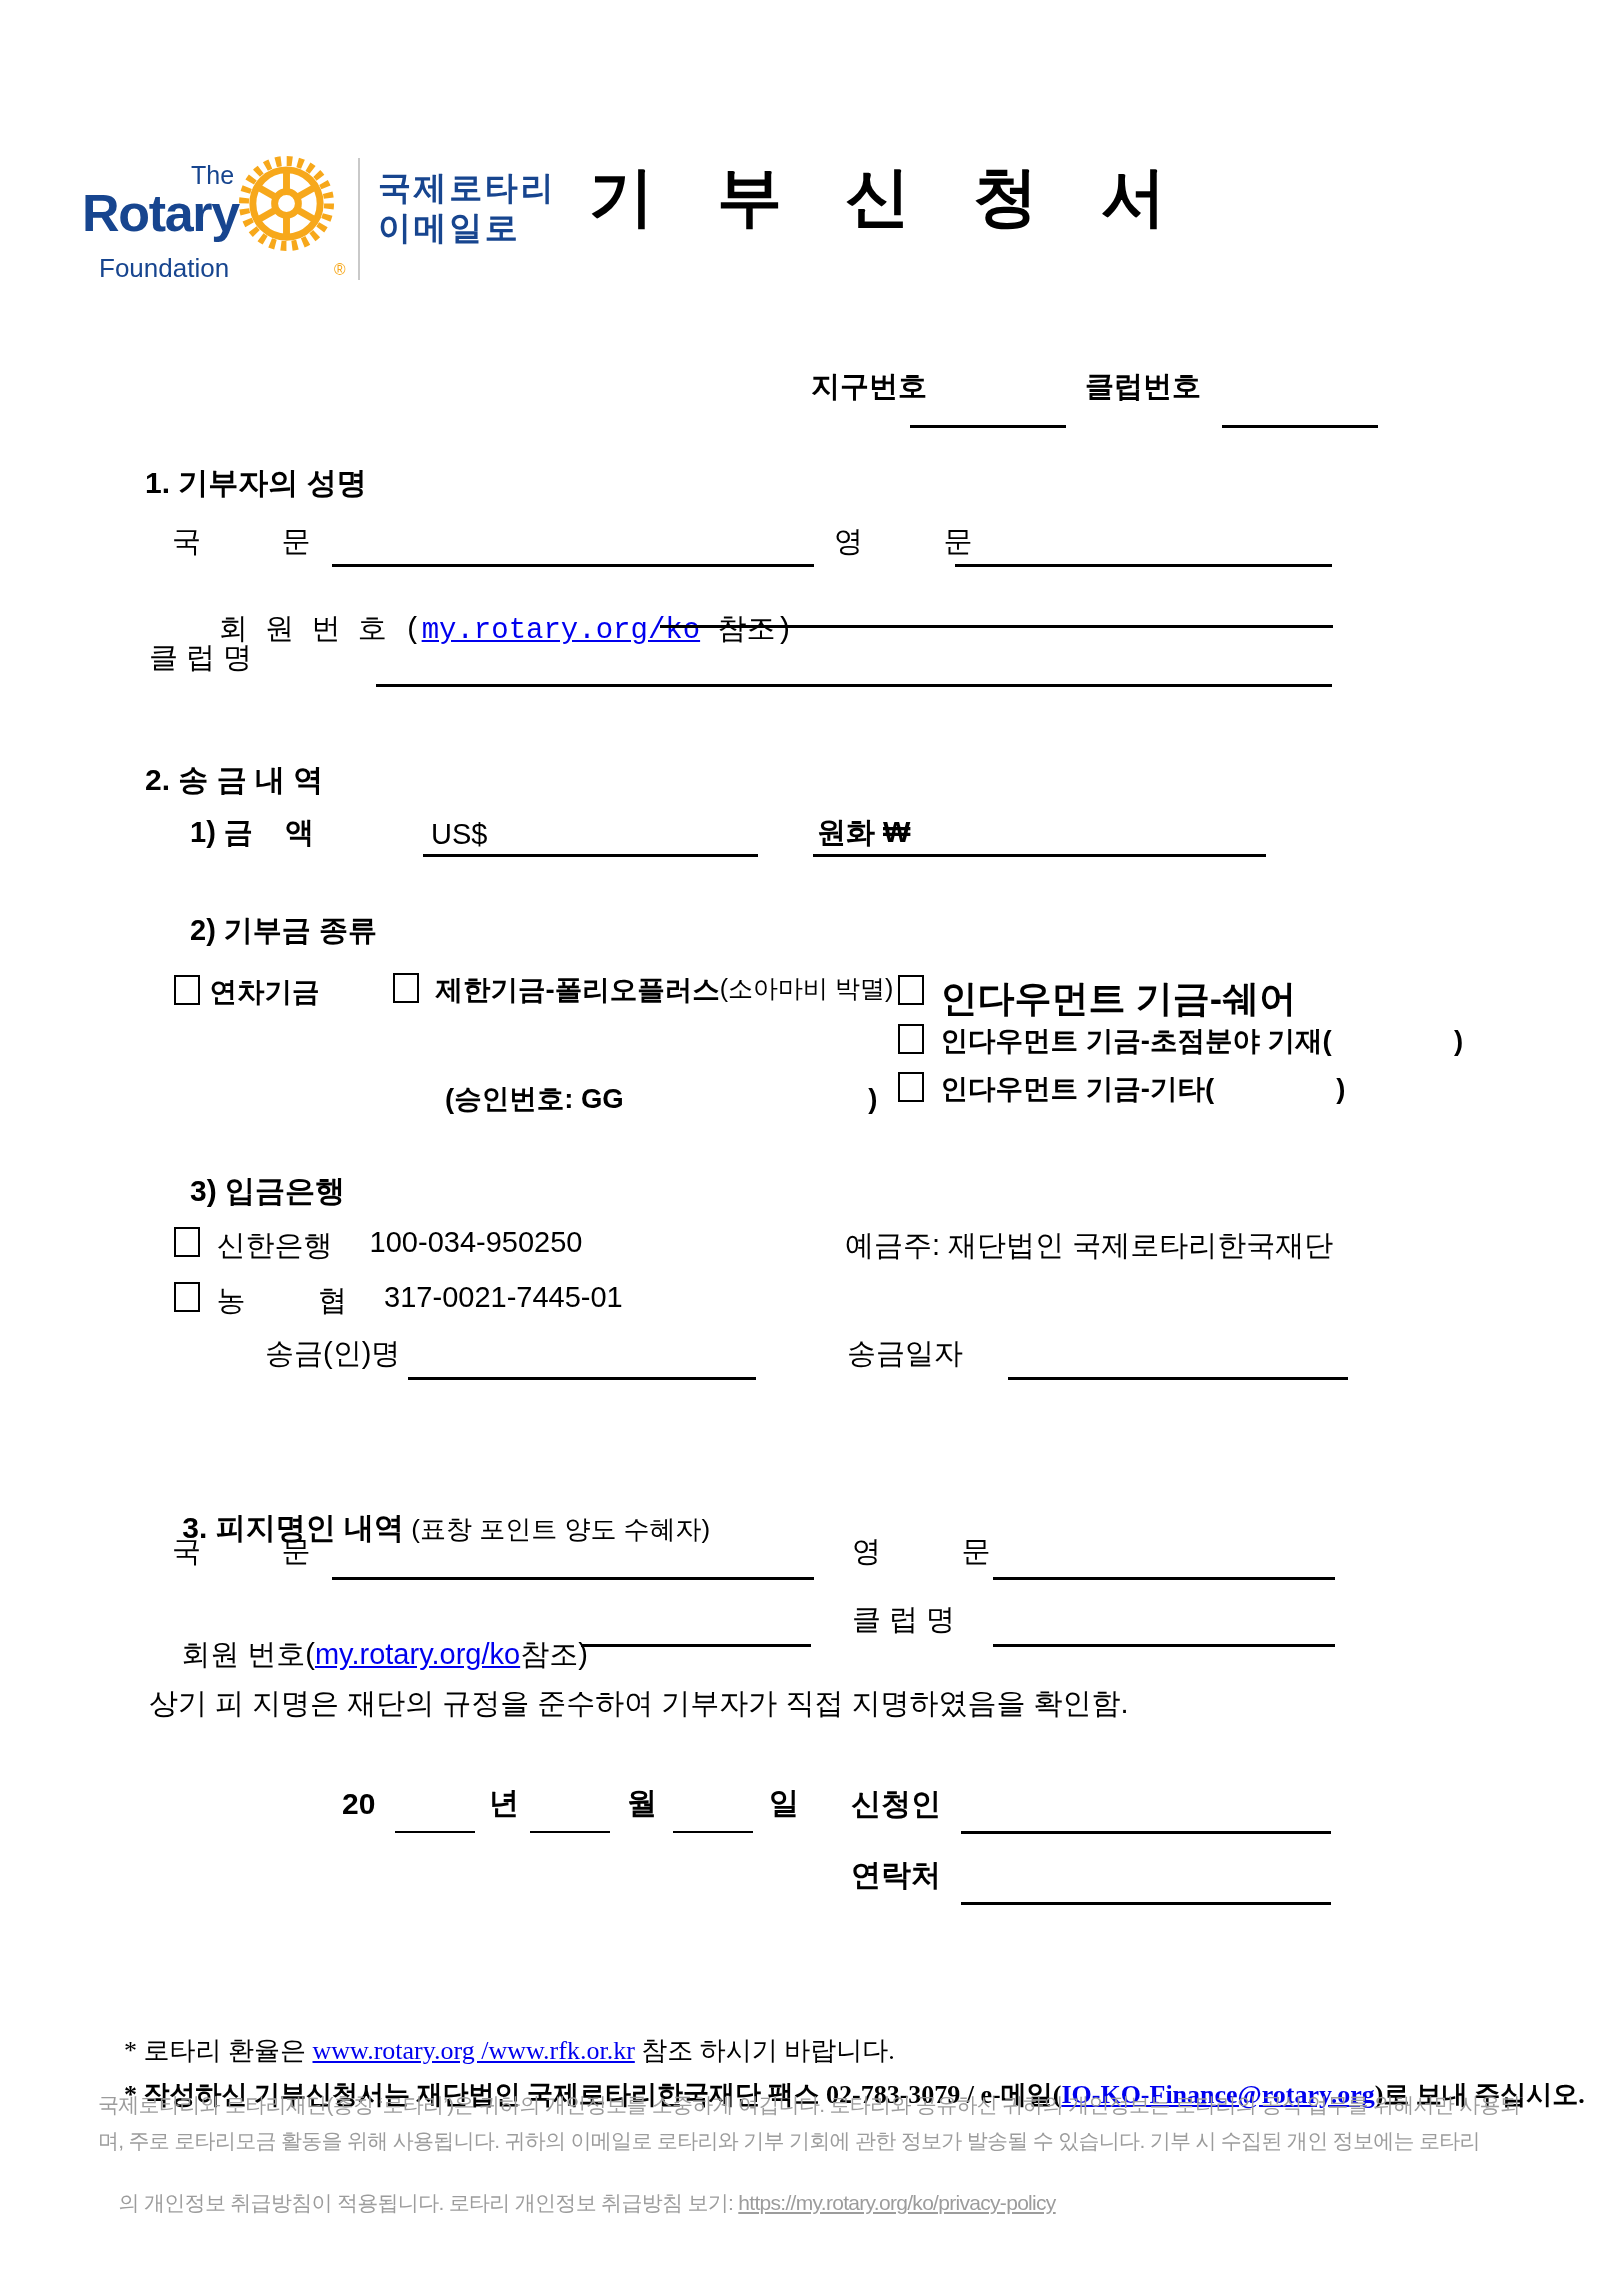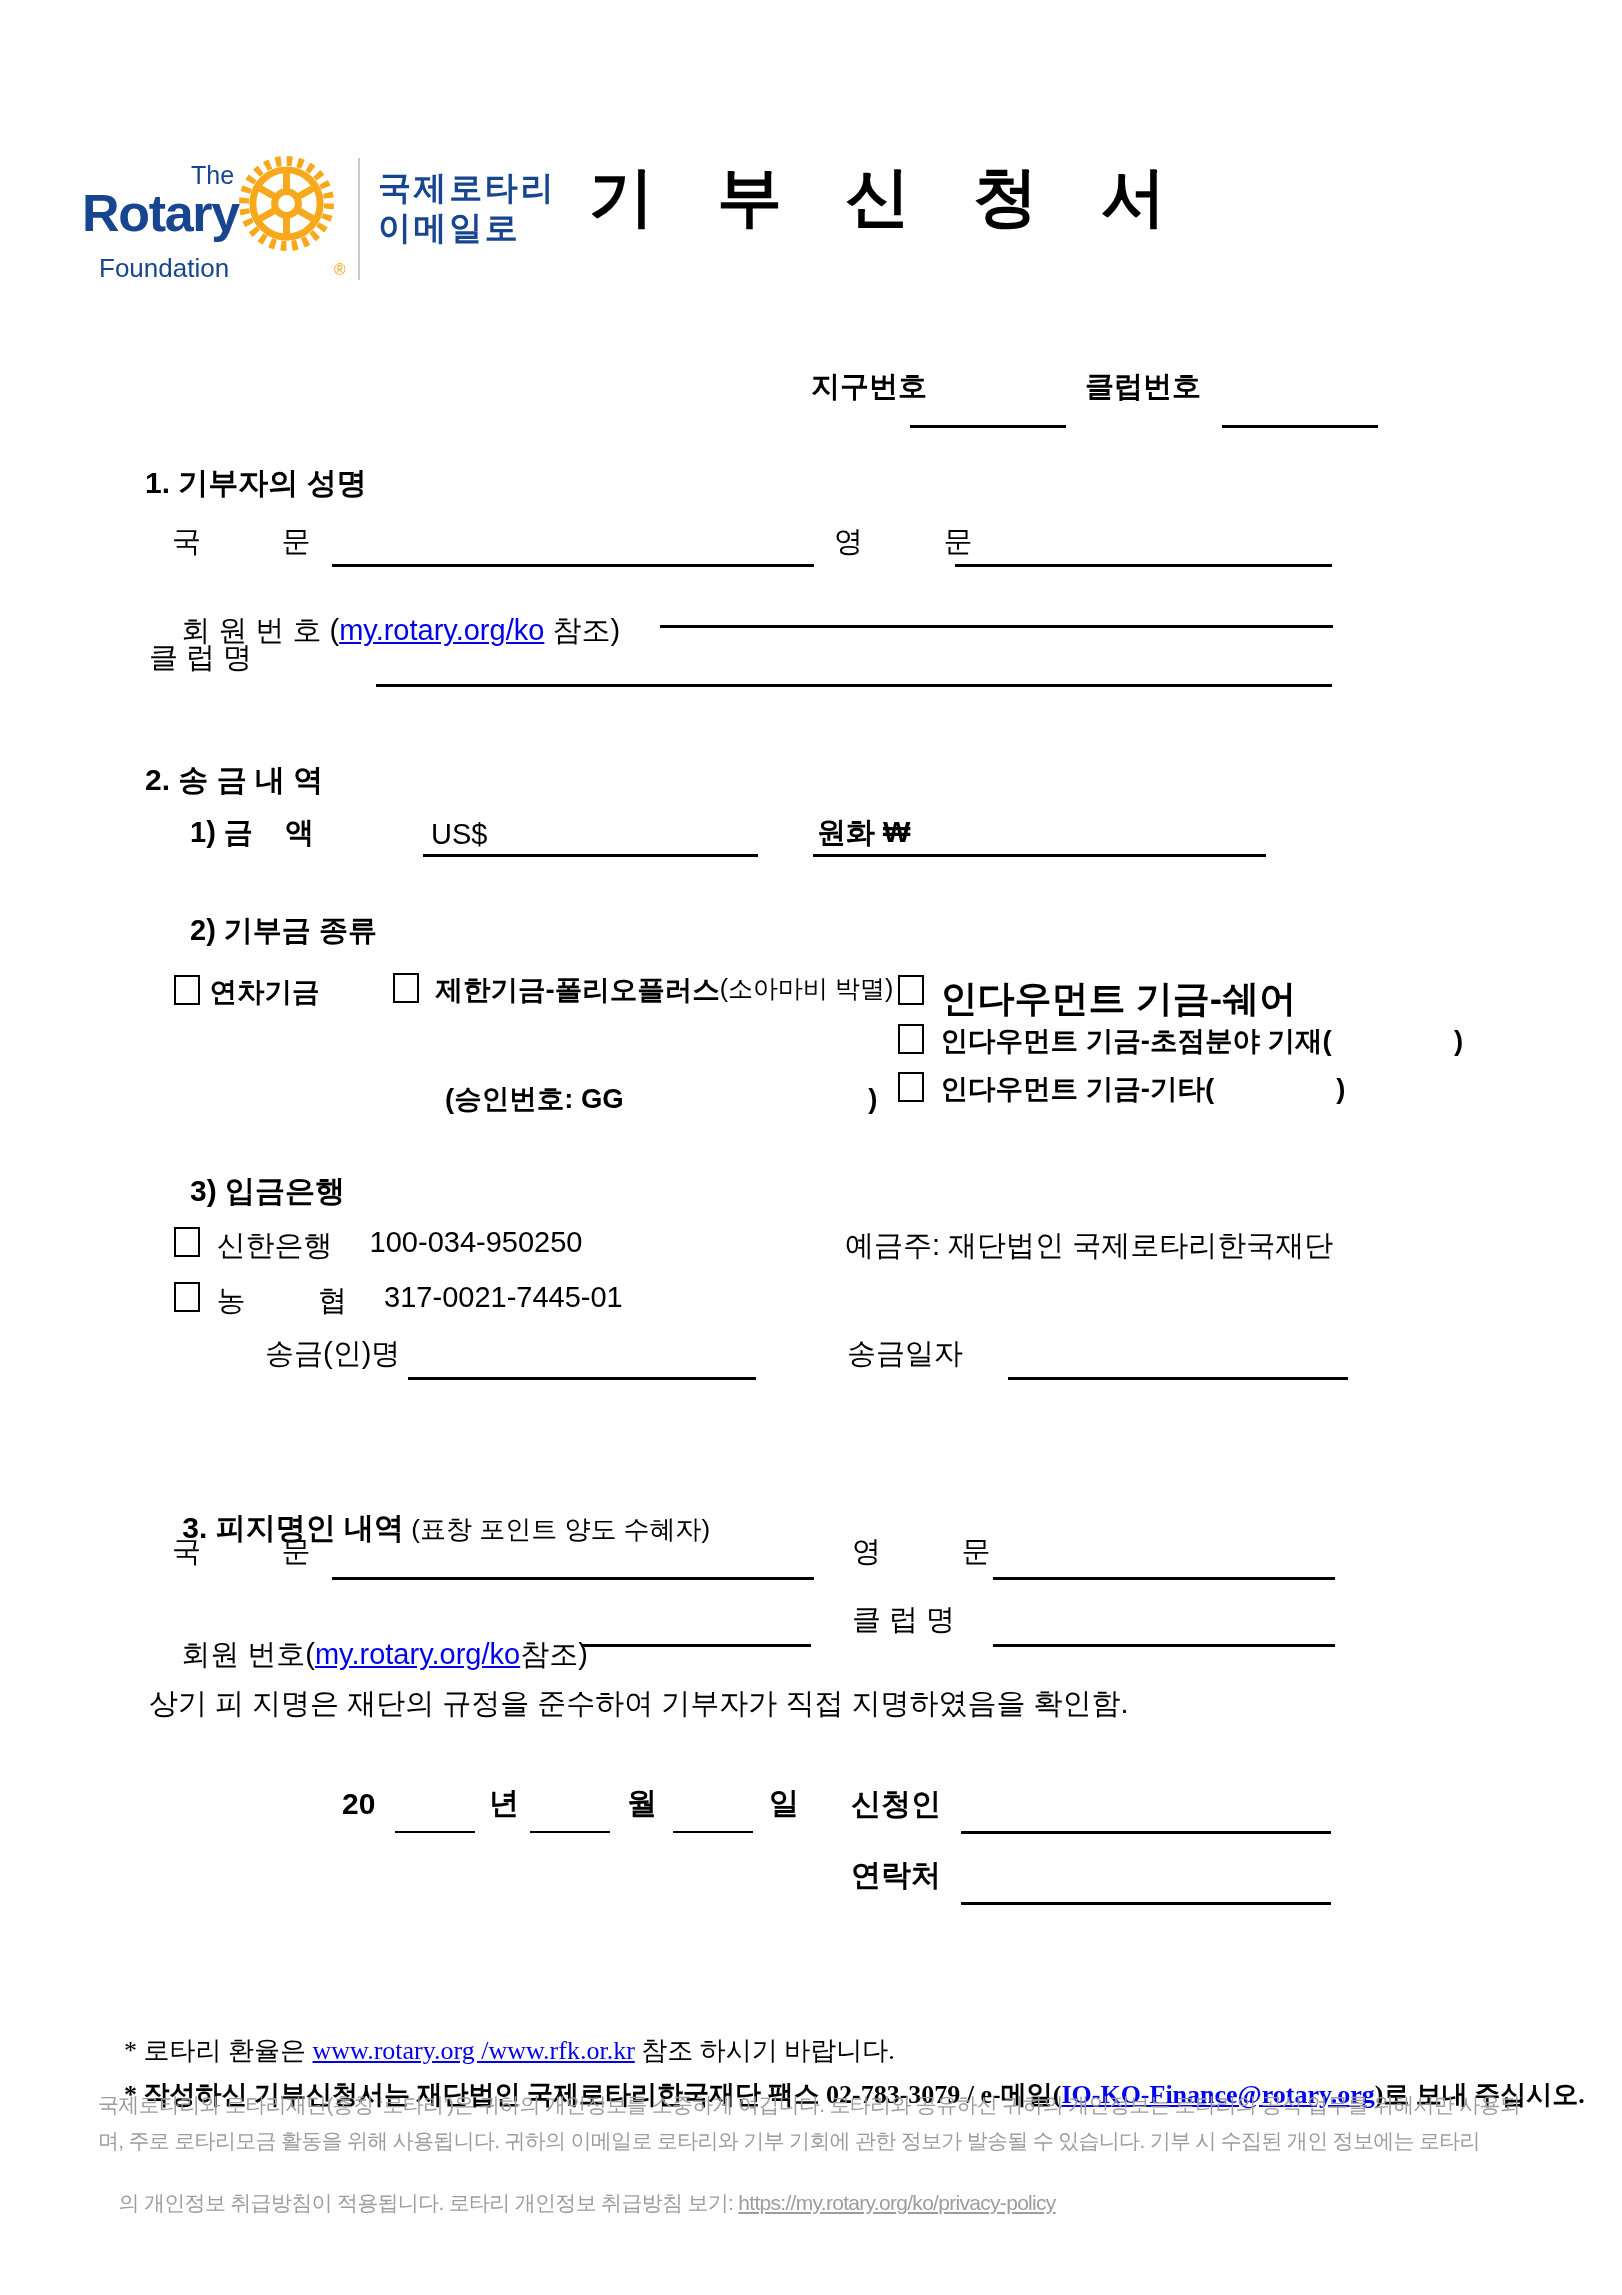--- a/index.html
+++ b/index.html
@@ -68,21 +68,21 @@
   <div class="t" style="left:1229px;top:369px;font-size:29px;"></div>
   <div class="line" style="left:1222px;top:425px;width:156px;"></div>
 
   <div class="t b" style="left:145px;top:465px;font-size:30px;">1. 기부자의 성명</div>
 
   <div class="t" style="left:172px;top:524px;font-size:29px;">국          문</div>
   <div class="line" style="left:332px;top:564px;width:482px;"></div>
   <div class="t" style="left:834px;top:524px;font-size:29px;">영          문</div>
   <div class="line" style="left:955px;top:564px;width:377px;"></div>
 
-  <div class="t" style="left:149px;top:578px;font-size:29px;">
+  <div class="t" style="left:149px;top:578px;font-size:29px;font-family:Liberation Mono, monospace;">
     <span>회 원 번 호 (</span><span class="lnk">my.rotary.org/ko</span><span> 참조)</span>
   </div>
   <div class="line" style="left:660px;top:625px;width:673px;"></div>
 
   <div class="t" style="left:149px;top:640px;font-size:29px;">클 럽 명</div>
   <div class="line" style="left:376px;top:684px;width:956px;"></div>
 
   <div class="t b" style="left:145px;top:762px;font-size:30px;">2. 송 금 내 역</div>
 
   <div class="t b" style="left:190px;top:815px;font-size:29px;">1) 금    액</div>

